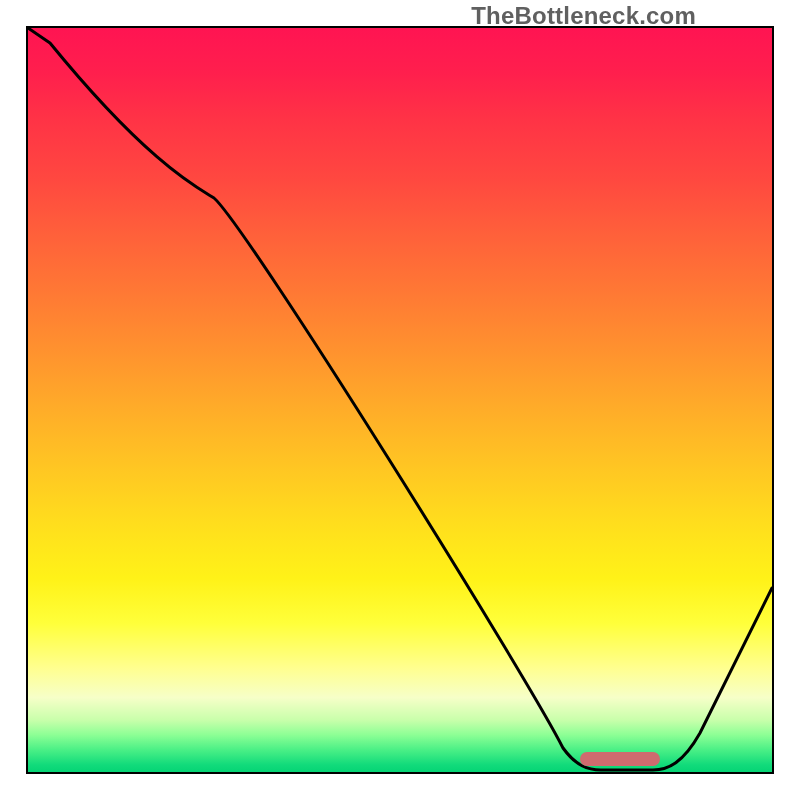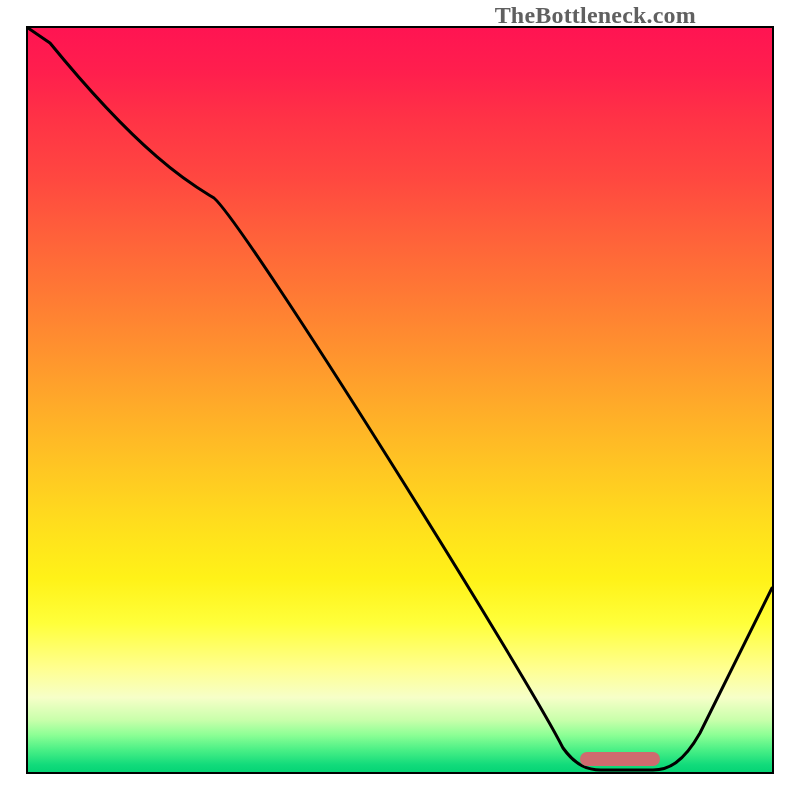--- a/index.html
+++ b/index.html
@@ -8,21 +8,20 @@
     width: 800px;
     height: 800px;
     background: #ffffff;
     font-family: Arial, Helvetica, sans-serif;
     overflow: hidden;
   }
   .wrap {
     position: relative;
     width: 704px;
     height: 800px;
-    font-family: Liberation Serif, serif;
   }
   .watermark {
     position: absolute;
     top: 2px;
     right: 8px;
     font-size: 24px;
     font-weight: bold;
     color: #606060;
     z-index: 10;
     letter-spacing: 0.2px;

